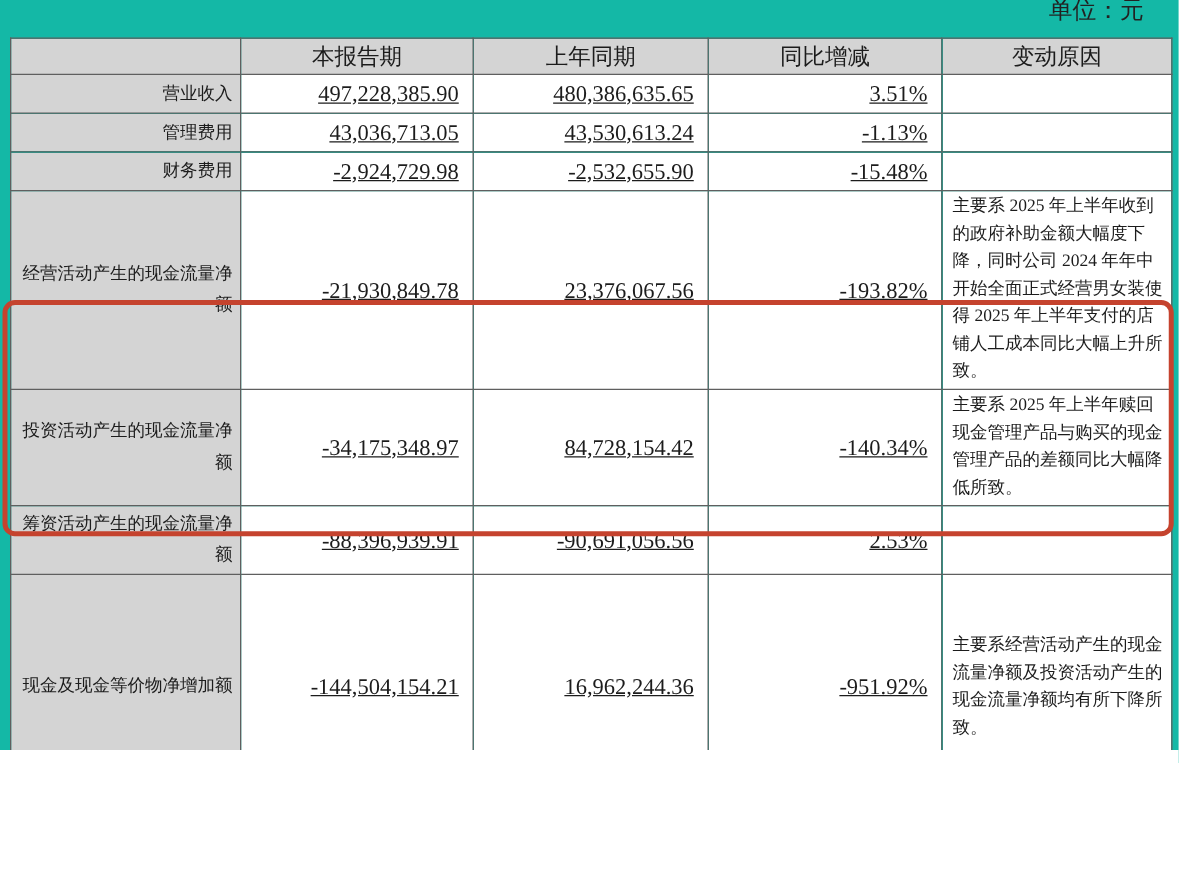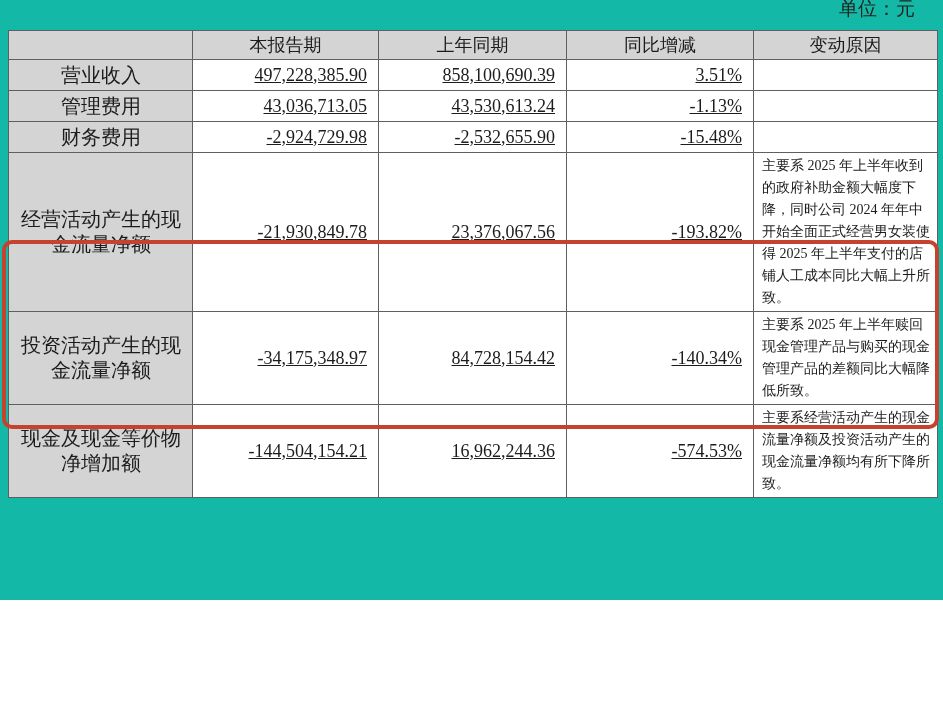--- a/index.html
+++ b/index.html
@@ -43,24 +43,24 @@
   thead tr { height: 29px; }
   thead th {
     background: var(--cell-gray, #d4d4d4);
     text-align: center;
     font-size: 18px;
     border-bottom: 2px solid #4a4a4a;
     border-top: 2px solid #4a4a4a;
   }
   tbody th.c-label {
     background: var(--cell-gray, #d4d4d4);
-    text-align: center;
+    text-align: right;
     padding: 2px 6px 2px 7px;
     line-height: 25px;
-    font-size: 20px;
+    font-size: 14px;
   }
   td.c-num {
     background: #fff;
     text-align: right;
     padding: 2px 11px 2px 4px;
     white-space: nowrap;
     text-decoration: underline;
   }
   td.c-reason {
     background: #fff;
@@ -111,21 +111,21 @@
         <th>本报告期</th>
         <th>上年同期</th>
         <th>同比增减</th>
         <th>变动原因</th>
       </tr>
     </thead>
     <tbody id="table-body">
   <tr>
     <th class="c-label" scope="row">营业收入</th>
     <td class="c-num">497,228,385.90</td>
-    <td class="c-num">858,100,690.39</td>
+    <td class="c-num">480,386,635.65</td>
     <td class="c-num">3.51%</td>
     <td class="c-reason"></td>
   </tr>
 
 
 
   <tr>
     <th class="c-label" scope="row">管理费用</th>
     <td class="c-num">43,036,713.05</td>
     <td class="c-num">43,530,613.24</td>
@@ -151,26 +151,33 @@
   </tr>
 
   <tr>
     <th class="c-label" scope="row">投资活动产生的现金流量净额</th>
     <td class="c-num">-34,175,348.97</td>
     <td class="c-num">84,728,154.42</td>
     <td class="c-num">-140.34%</td>
     <td class="c-reason">主要系 2025 年上半年赎回现金管理产品与购买的现金管理产品的差额同比大幅降低所致。</td>
   </tr>
 
+  <tr>
+    <th class="c-label" scope="row">筹资活动产生的现金流量净额</th>
+    <td class="c-num">-88,396,939.91</td>
+    <td class="c-num">-90,691,056.56</td>
+    <td class="c-num">2.53%</td>
+    <td class="c-reason"></td>
+  </tr>
 
   <tr>
     <th class="c-label" scope="row">现金及现金等价物净增加额</th>
     <td class="c-num">-144,504,154.21</td>
     <td class="c-num">16,962,244.36</td>
-    <td class="c-num">-574.53%</td>
+    <td class="c-num">-951.92%</td>
     <td class="c-reason">主要系经营活动产生的现金流量净额及投资活动产生的现金流量净额均有所下降所致。</td>
   </tr>
 </tbody>
   </table>
 
   <div class="highlight-box"></div>
 
 </div>
 
 </body></html>

